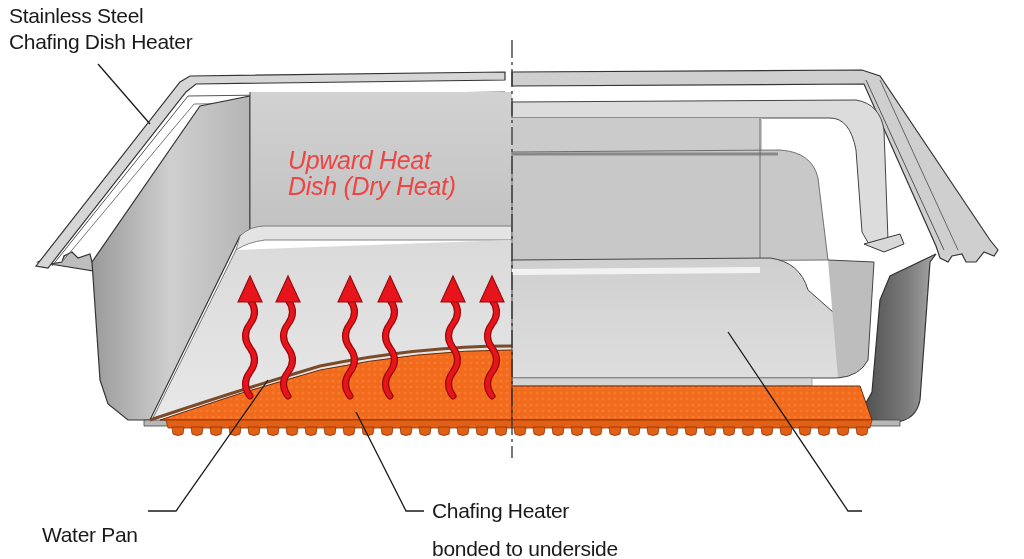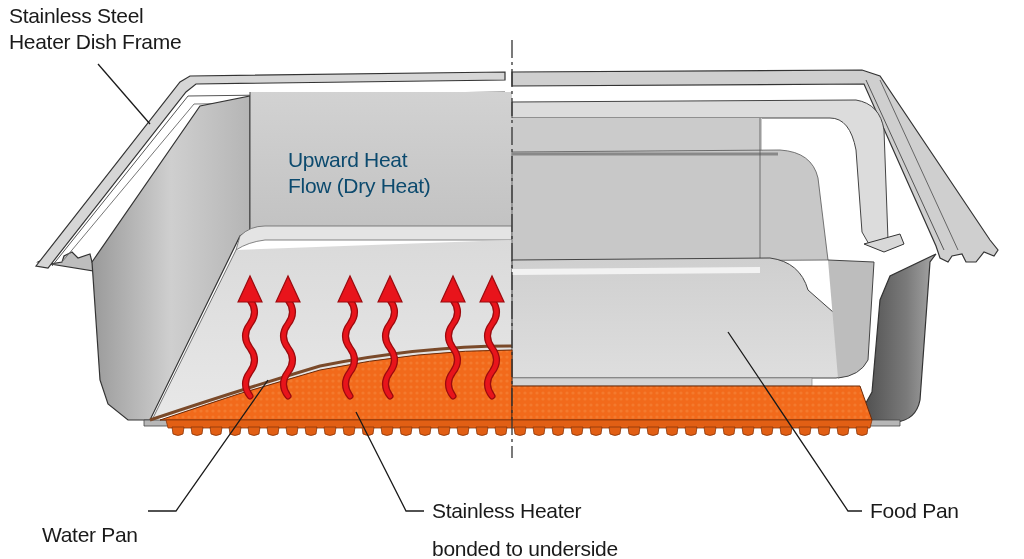--- a/index.html
+++ b/index.html
@@ -1,19 +1,19 @@
 <!DOCTYPE html>
 <html><head>
 <meta charset="utf-8">
 <style>
   html,body{margin:0;padding:0;background:#ffffff;}
   body{width:1024px;height:559px;position:relative;overflow:hidden;font-family:"Liberation Sans","DejaVu Sans",sans-serif;}
   #stage{position:absolute;left:0;top:0;width:1024px;height:559px;}
   .label{position:absolute;color:#1a1a1a;font-size:21px;line-height:26px;letter-spacing:-0.3px;white-space:nowrap;}
-  .label.inner{font-size:21px;color:#0c4a6e;}
+  .label.inner{font-size:25px;color:#ef4444;font-style:italic;}
 </style>
 </head>
 <body>
 
 <div id="stage">
 <svg width="1024" height="559" viewBox="0 0 1024 559">
   <defs>
     <linearGradient id="wallL" x1="0" y1="0" x2="1" y2="0">
       <stop offset="0" stop-color="#9a9a9a"></stop>
       <stop offset="0.5" stop-color="#cfcfcf"></stop>
@@ -158,29 +158,28 @@
     <polyline points="98,64 150,124"></polyline>
     <polyline points="148,511 176,511 268,380"></polyline>
     <polyline points="424,511 406,511 356,412"></polyline>
     <polyline points="862,511 848,511 728,332"></polyline>
   </g>
 </svg>
 
 
 <div class="label" style="left:9px;top:3px;">
   <div>Stainless Steel</div>
-  <div>Heater Dish Frame</div>
+  <div>Chafing Dish Heater</div>
 </div>
 
 <div class="label inner" style="left:288px;top:147px;">
   <div>Upward Heat</div>
-  <div>Flow (Dry Heat)</div>
+  <div>Dish (Dry Heat)</div>
 </div>
 
 <div class="label" style="left:42px;top:498px;margin-top:24px;">Water Pan</div>
 
 <div class="label" style="left:432px;top:498px;">
-  <div>Stainless Heater</div>
+  <div>Chafing Heater</div>
   <div style="margin-top:12px;">bonded to underside</div>
 </div>
 
-<div class="label" style="left:870px;top:498px;">Food Pan</div>
 </div>
 
 </body></html>

